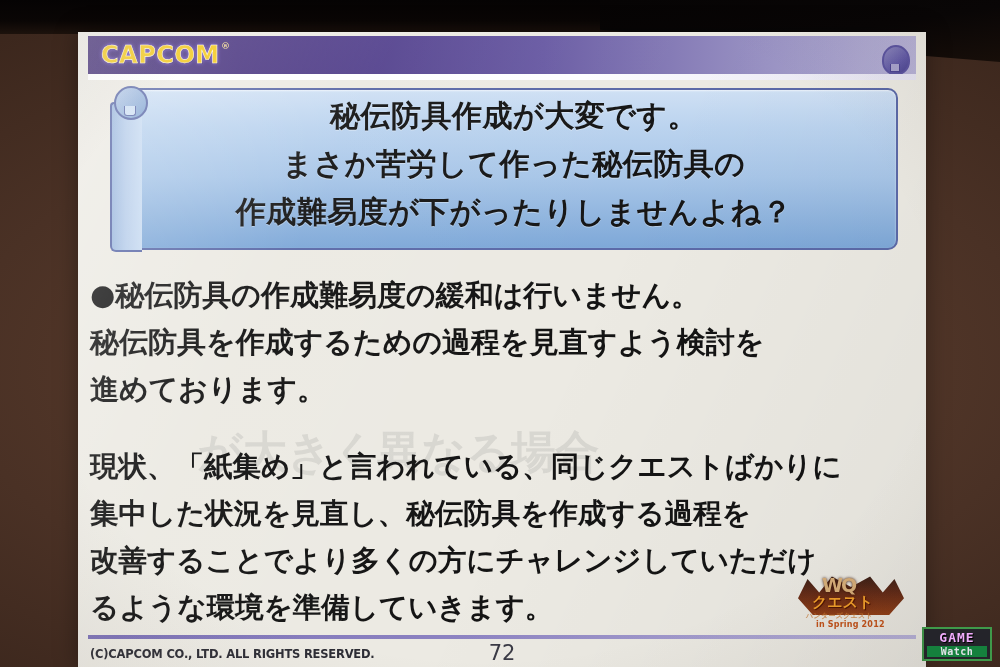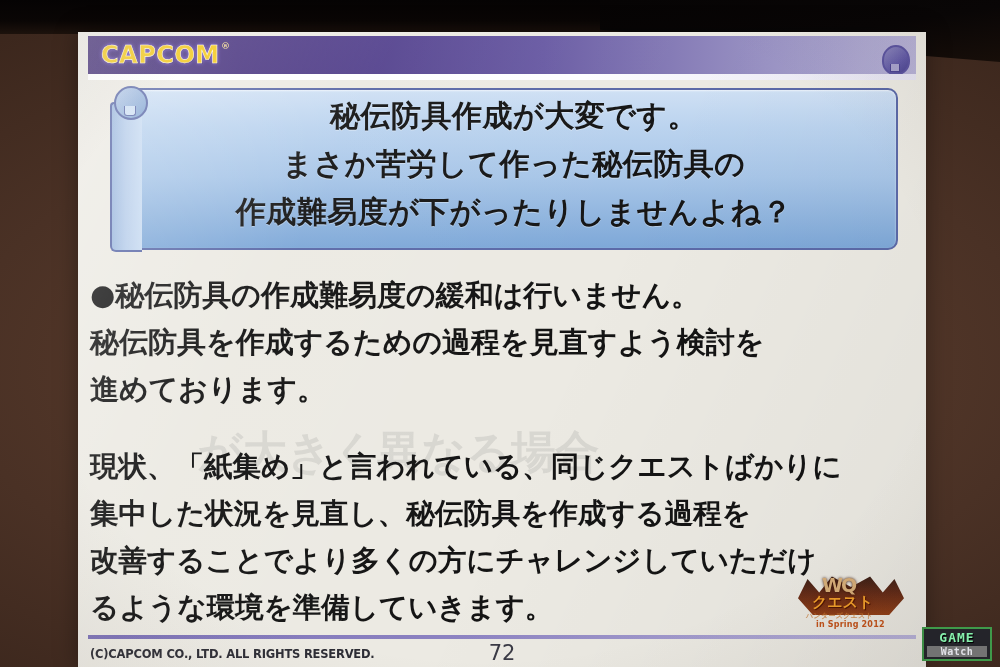--- a/index.html
+++ b/index.html
@@ -357,30 +357,30 @@
   }
   .gw-game {
     position: absolute;
     left: 0; top: 1px;
     width: 100%;
     text-align: center;
     font-family: "DejaVu Sans Mono", "Liberation Mono", monospace;
     font-size: 13px;
     font-weight: bold;
     letter-spacing: 1px;
-    color: #86efac;
+    color: #f0abfc;
     text-shadow: 1px 1px 0 #000;
   }
   .gw-watch {
     position: absolute;
     left: 3px;
     bottom: 2px;
     width: calc(100% - 6px);
     text-align: center;
-    background: #737373;
+    background: #15803d;
     font-family: "DejaVu Sans Mono", "Liberation Mono", monospace;
     font-size: 10px;
     font-weight: bold;
     letter-spacing: 0.5px;
     color: #e2e2e8;
   }
 </style>
 </head>
 <body>
 

